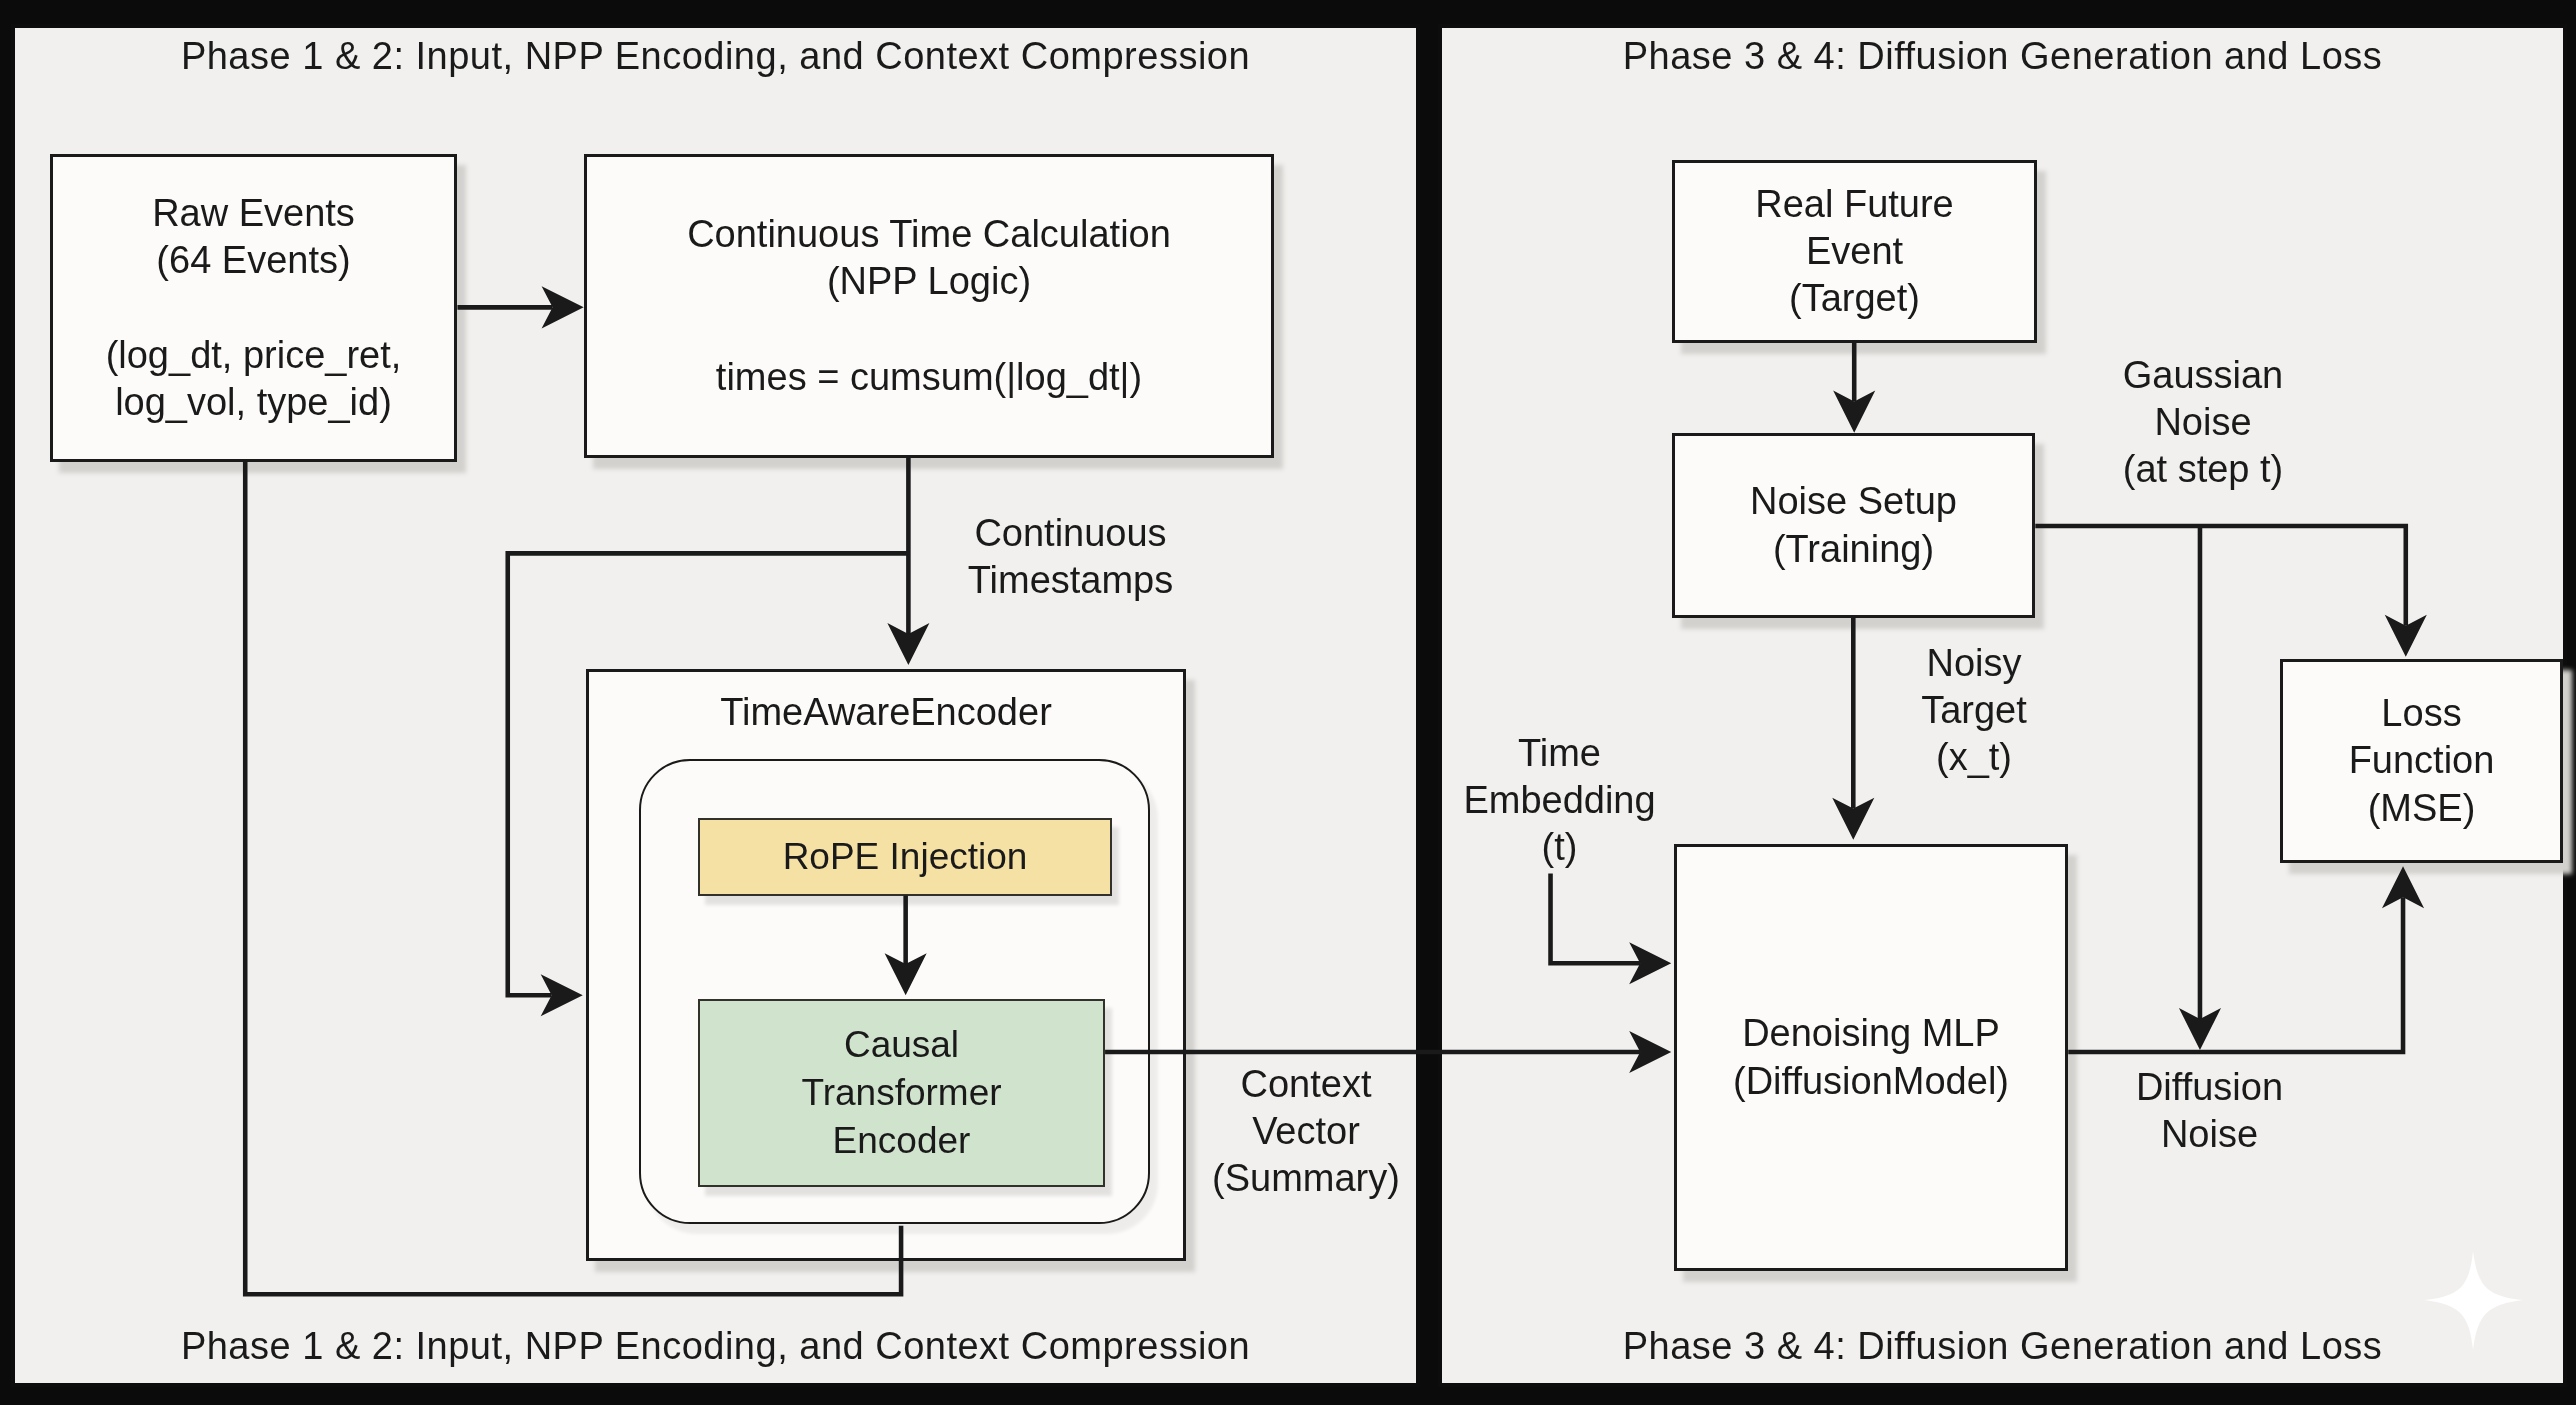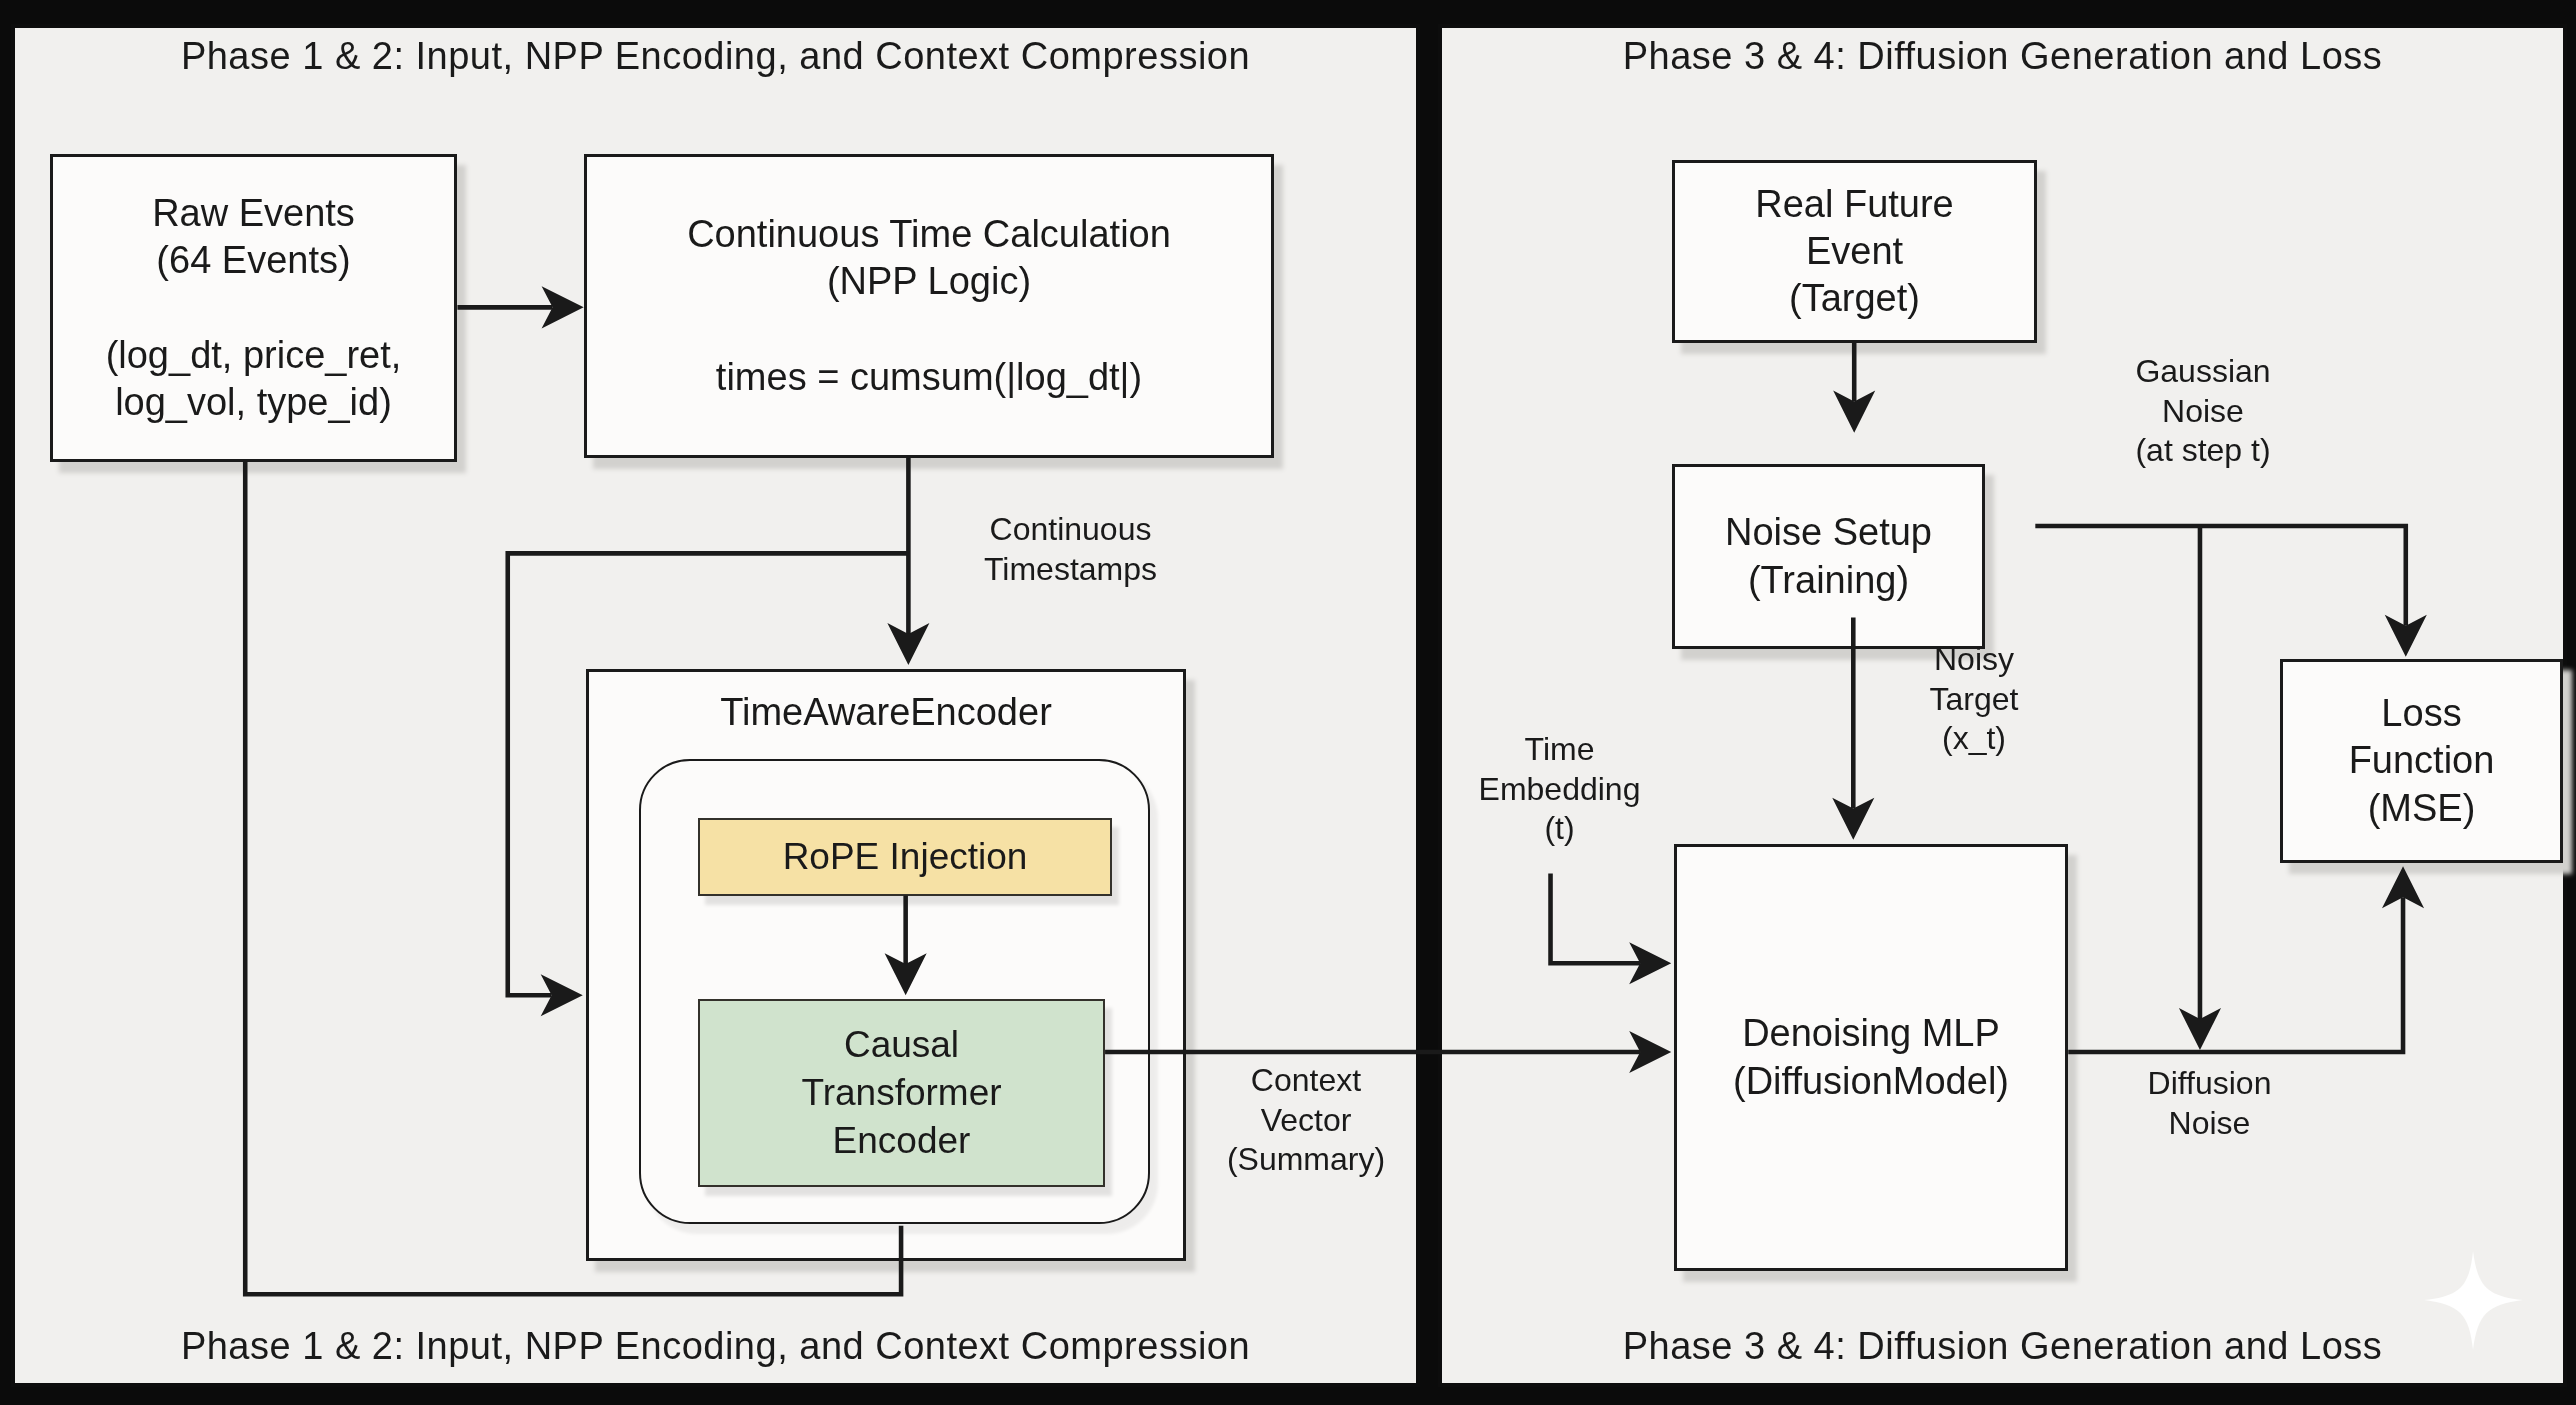--- a/index.html
+++ b/index.html
@@ -12,34 +12,34 @@
     font-family:"Liberation Sans",sans-serif;color:var(--line);overflow:hidden;}
   .panel{position:absolute;background:var(--panel);border:4.6px solid #0d0d0d;box-sizing:border-box;}
   #panel-left{left:11px;top:24px;width:1409px;height:1363px;}
   #panel-right{left:1438px;top:24px;width:1129px;height:1363px;}
   .title{position:absolute;left:0;width:100%;text-align:center;font-size:38px;letter-spacing:0.5px;}
   .title.top{top:7.3px;}
   .title.bottom{bottom:14.6px;}
   .box{position:absolute;box-sizing:border-box;background:var(--box-fill);border:3.7px solid var(--line);
     box-shadow:9.1px 11px 4.6px var(--shadow);display:flex;flex-direction:column;align-items:center;
     justify-content:center;text-align:center;font-size:38px;line-height:1.24;}
-  .label{position:absolute;text-align:center;font-size:32px;line-height:1.24;}
+  .label{position:absolute;text-align:center;font-size:38px;line-height:1.24;}
   .gap{margin-top:48px;}
   #raw-input{left:50px;top:154px;width:407px;height:308px;}
   #time-calc{left:584px;top:154px;width:690px;height:304px;}
   #tae-box{left:586px;top:669px;width:600px;height:592px;justify-content:flex-start;padding-top:16.5px;}
   #tae-inner{position:absolute;left:639px;top:759px;width:511px;height:465px;box-sizing:border-box;
     border:2.7px solid var(--line);border-radius:51px;background:var(--box-fill);
     box-shadow:7.3px 9.1px 3.7px rgba(0,0,0,0.06);}
   #rope-box{left:698px;top:818px;width:414px;height:78px;background:var(--rope-fill);
     border:2.7px solid #33312b;box-shadow:7.3px 9.1px 3.7px rgba(0,0,0,0.10);font-size:37px;}
   #causal-box{left:698px;top:999px;width:407px;height:188px;background:var(--causal-fill);
     border:2.7px solid #33312b;box-shadow:7.3px 9.1px 3.7px rgba(0,0,0,0.10);font-size:37px;line-height:1.3;}
   #real-future{left:1672px;top:160px;width:365px;height:183px;}
-  #noise-setup{left:1672px;top:433px;width:313px;height:185px;margin-top:31px;}
+  #noise-setup{left:1672px;top:433px;width:363px;height:185px;}
   #denoising{left:1674px;top:844px;width:394px;height:427px;}
   #loss{left:2280px;top:659px;width:283px;height:204px;}
   #lbl-timestamps{left:938px;top:510px;width:265px;}
   #lbl-context{left:1180px;top:1061px;width:252px;}
   #lbl-gaussian{left:2066px;top:352px;width:274px;}
   #lbl-noisy{left:1871px;top:640px;width:206px;}
   #lbl-time-embed{left:1445px;top:730px;width:229px;}
   #lbl-predicted{left:2095px;top:1064px;width:229px;}
   #wires{position:absolute;left:0;top:0;width:2576px;height:1405px;pointer-events:none;}
   #wires path{stroke:var(--line);stroke-width:5;fill:none;}

